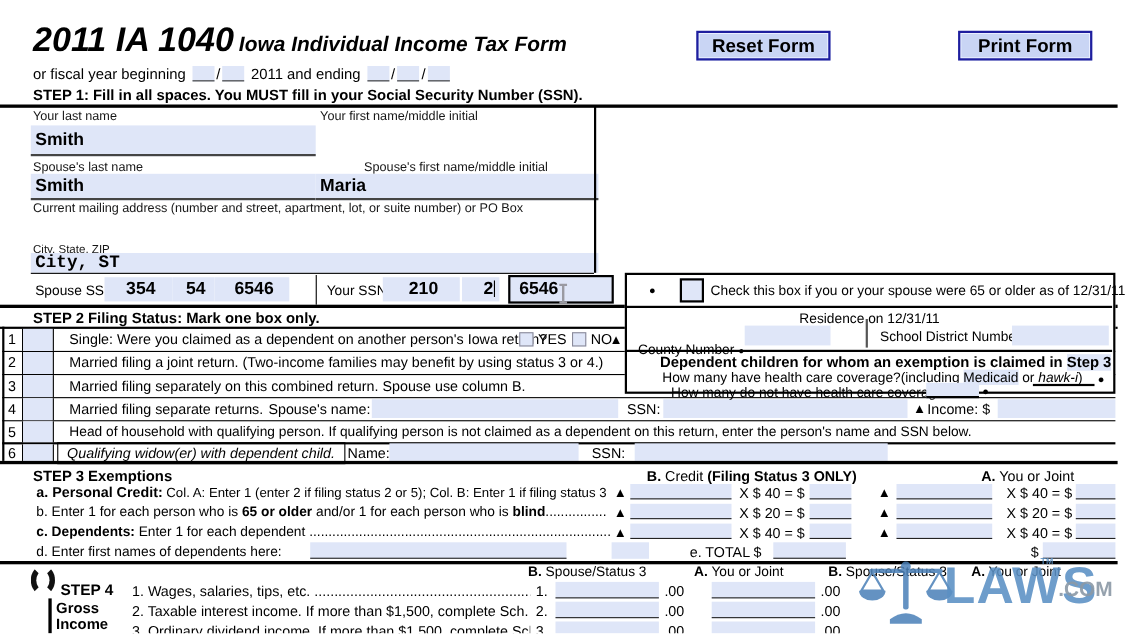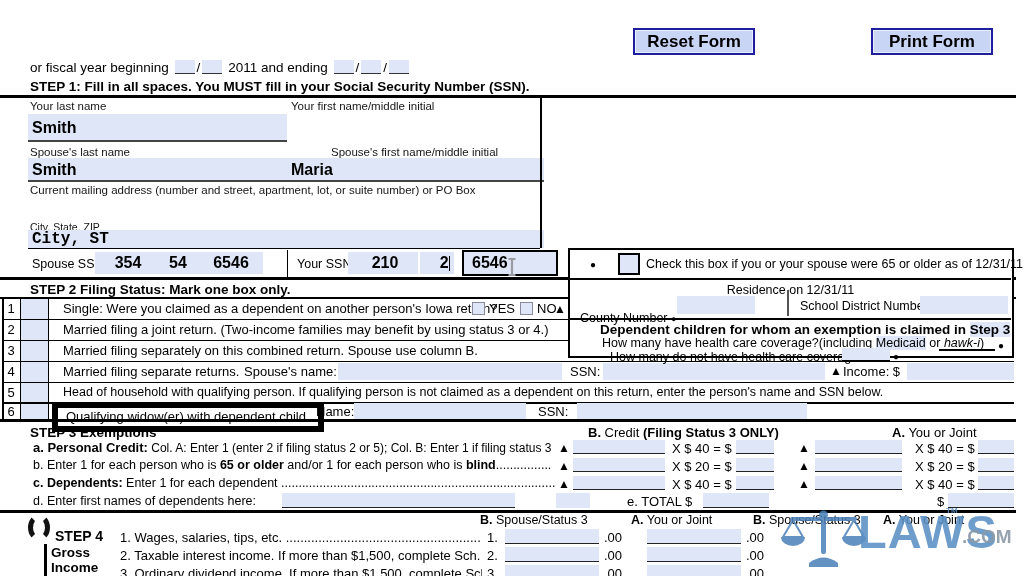--- a/index.html
+++ b/index.html
@@ -30,20 +30,24 @@
           border-top-color:transparent;border-bottom-color:transparent;}
   .wm{color:#5b90c4;opacity:0.88;}
   .nowrap{white-space:nowrap;}
   .clip{overflow:hidden;}
 </style>
 </head>
 <body>
 
 <div id="page">
 
+  <div class="abs nowrap" style="left:30px;top:18px;">
+    <span class="b i" style="font-size:31px;">2011 IA 1040</span>
+    <span class="b i" style="font-size:19px;">Iowa Individual Income Tax Form</span>
+  </div>
 
   <div class="abs btn" style="left:633px;top:28px;">Reset Form</div>
   <div class="abs btn" style="left:871px;top:28px;">Print Form</div>
 
   <div class="abs nowrap" style="left:30px;top:60px;font-size:13.5px;">
     <span>or fiscal year beginning</span>
     <span class="blank"></span><span>/</span><span class="blank"></span>
     <span>2011 and ending</span>
     <span class="blank"></span><span>/</span><span class="blank"></span><span>/</span><span class="blank"></span>
   </div>
@@ -140,21 +144,21 @@
     <div class="gutbox"></div>
     <div class="gutline" style="left:46px;"></div>
     <div class="abs" style="left:61px;top:2px;font-size:12.5px;white-space:nowrap;text-align:right;">Head of household with qualifying person. If qualifying person is not claimed as a dependent on this return, enter the person's name and SSN below.</div>
   </div>
 
   <div class="r" style="top:404px;height:15px;border-bottom:none;">
     <span class="rownum" style="top:0px;">6</span>
     <div class="gutline" style="left:18px;"></div>
     <div class="gutbox"></div>
     <div class="gutline" style="left:46px;"></div>
-    <div class="abs rowtxt" style="left:50px;top:-2px;border:6px solid #000000;padding:1px 8px 2px 8px;">Qualifying widow(er) with dependent child.</div>
+    <div class="abs rowtxt" style="left:50px;top:-2px;border:1px solid #000000;padding:1px 8px 2px 8px;font-style:italic;">Qualifying widow(er) with dependent child.</div>
     <div class="abs rowtxt" style="left:314px;top:0px;">Name:</div>
     <div class="abs fld" style="left:352px;top:-1px;width:172px;height:16px;"></div>
     <div class="abs rowtxt" style="left:536px;top:0px;">SSN:</div>
     <div class="abs fld" style="left:575px;top:-1px;width:230px;height:16px;"></div>
   </div>
 
   <div class="abs" style="left:568px;top:248px;width:446px;height:110px;background:#fff;border:2.5px solid #000;box-sizing:border-box;z-index:10;">
 
     <span class="abs" style="left:20px;top:9px;font-size:10px;">●</span>
     <div class="abs" style="left:48px;top:3px;width:22px;height:22px;background:#dfe6f8;border:2.5px solid #000;box-sizing:border-box;"></div>

